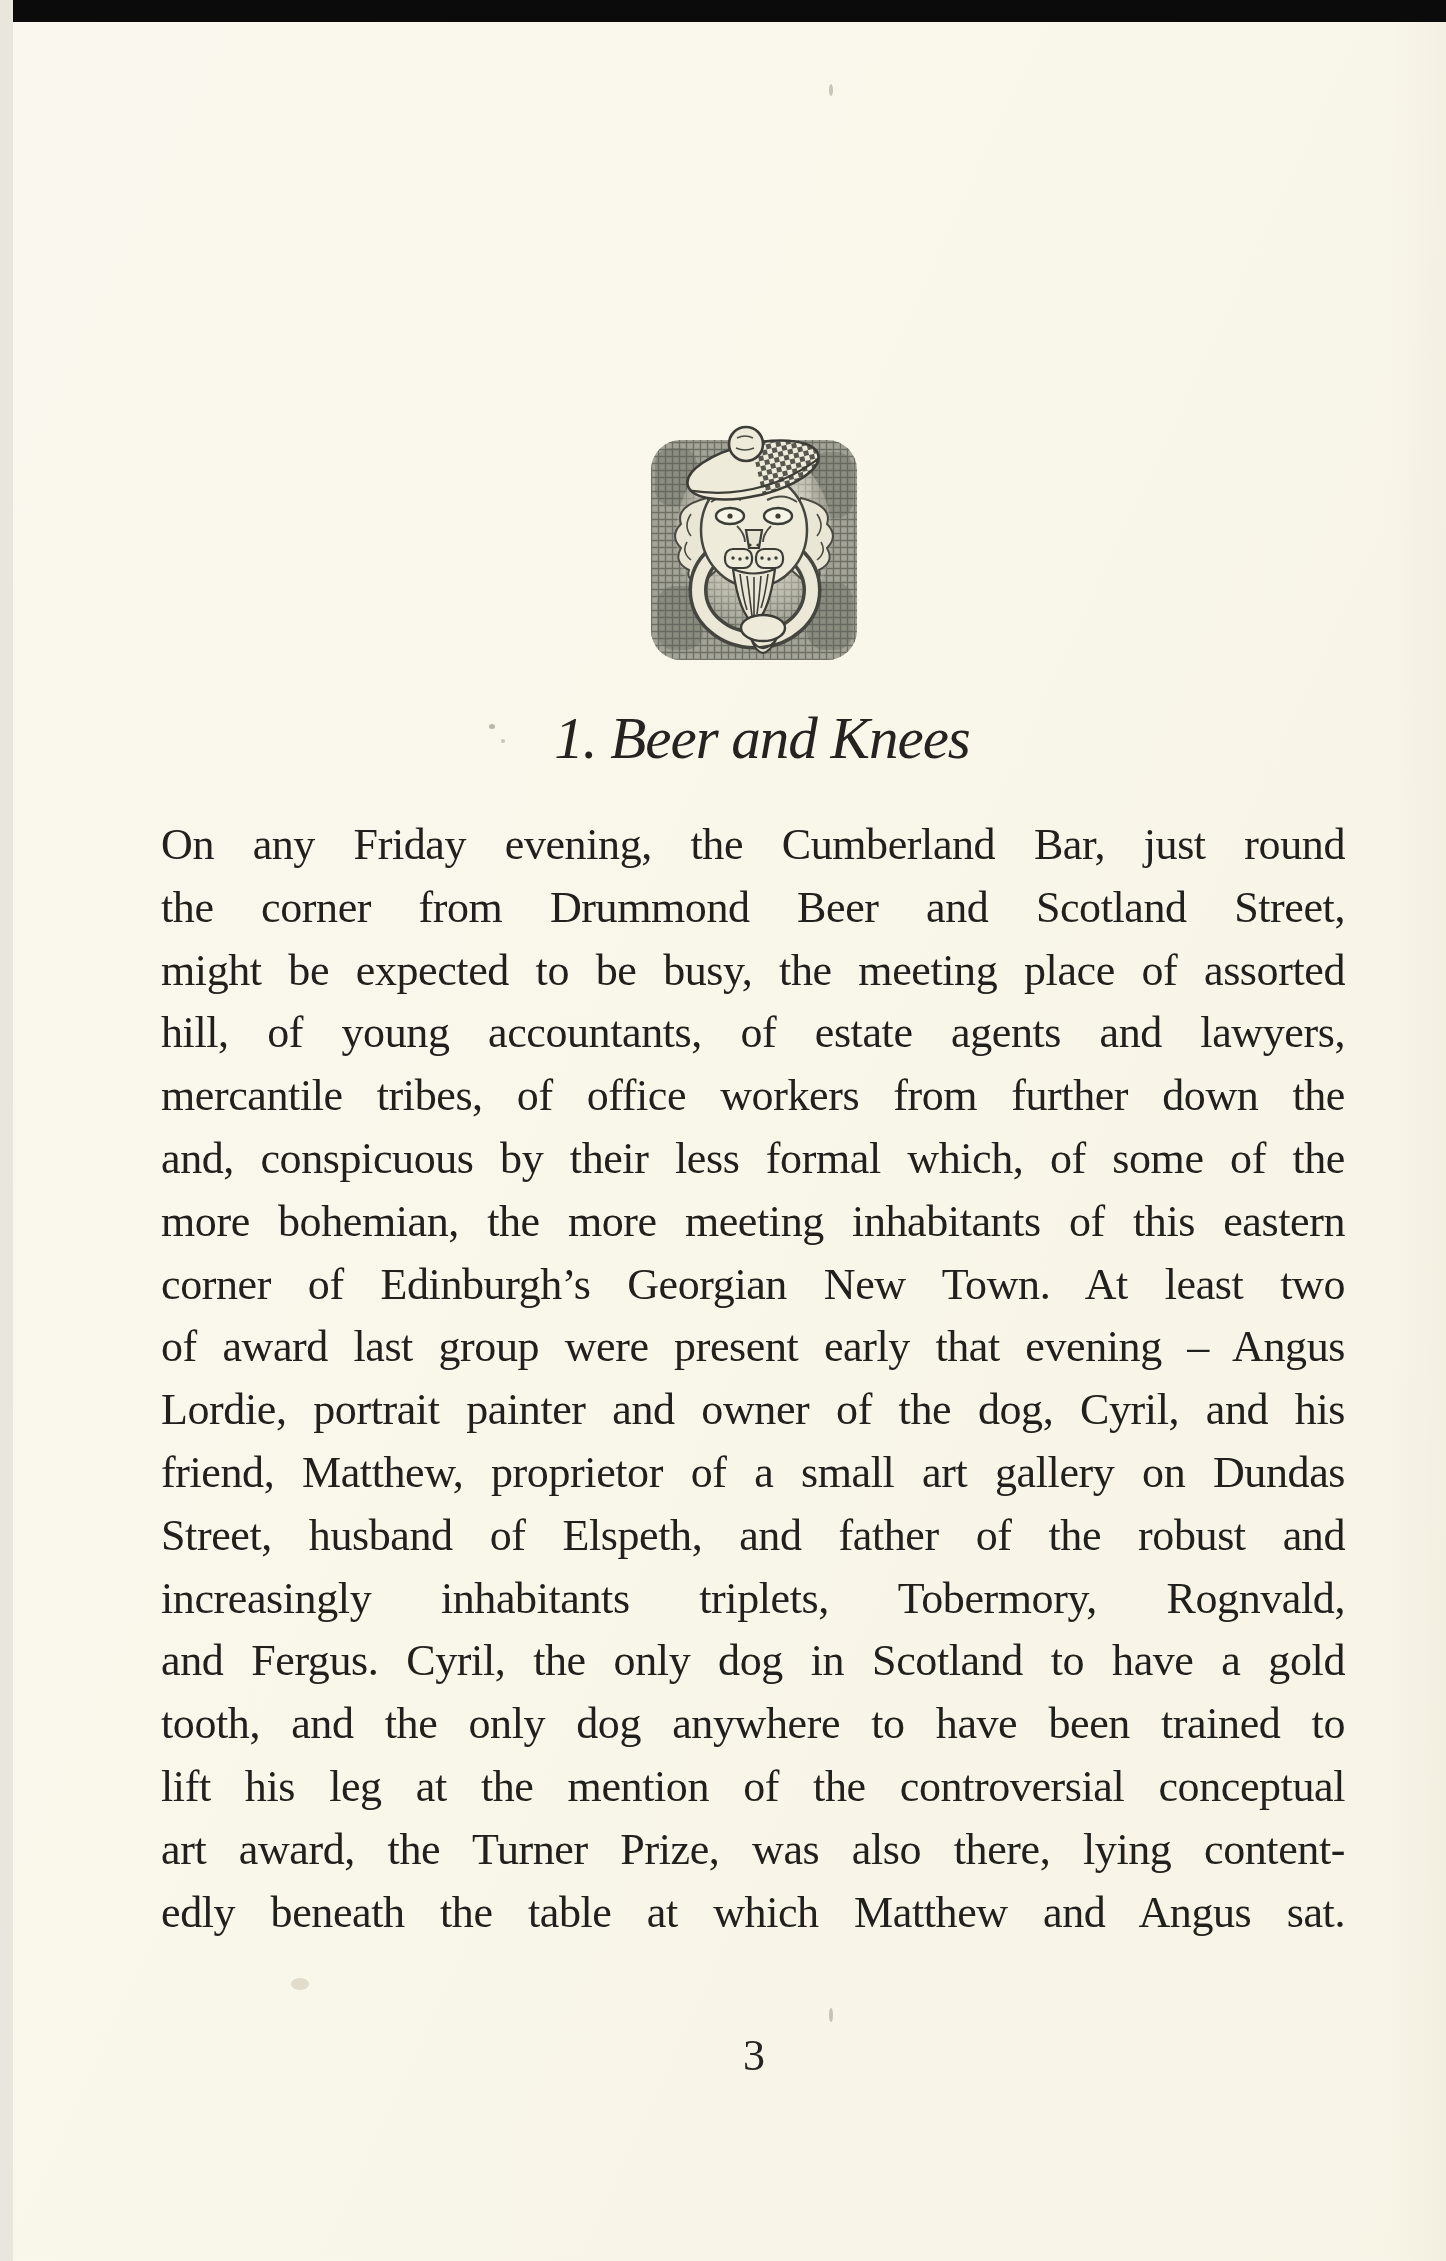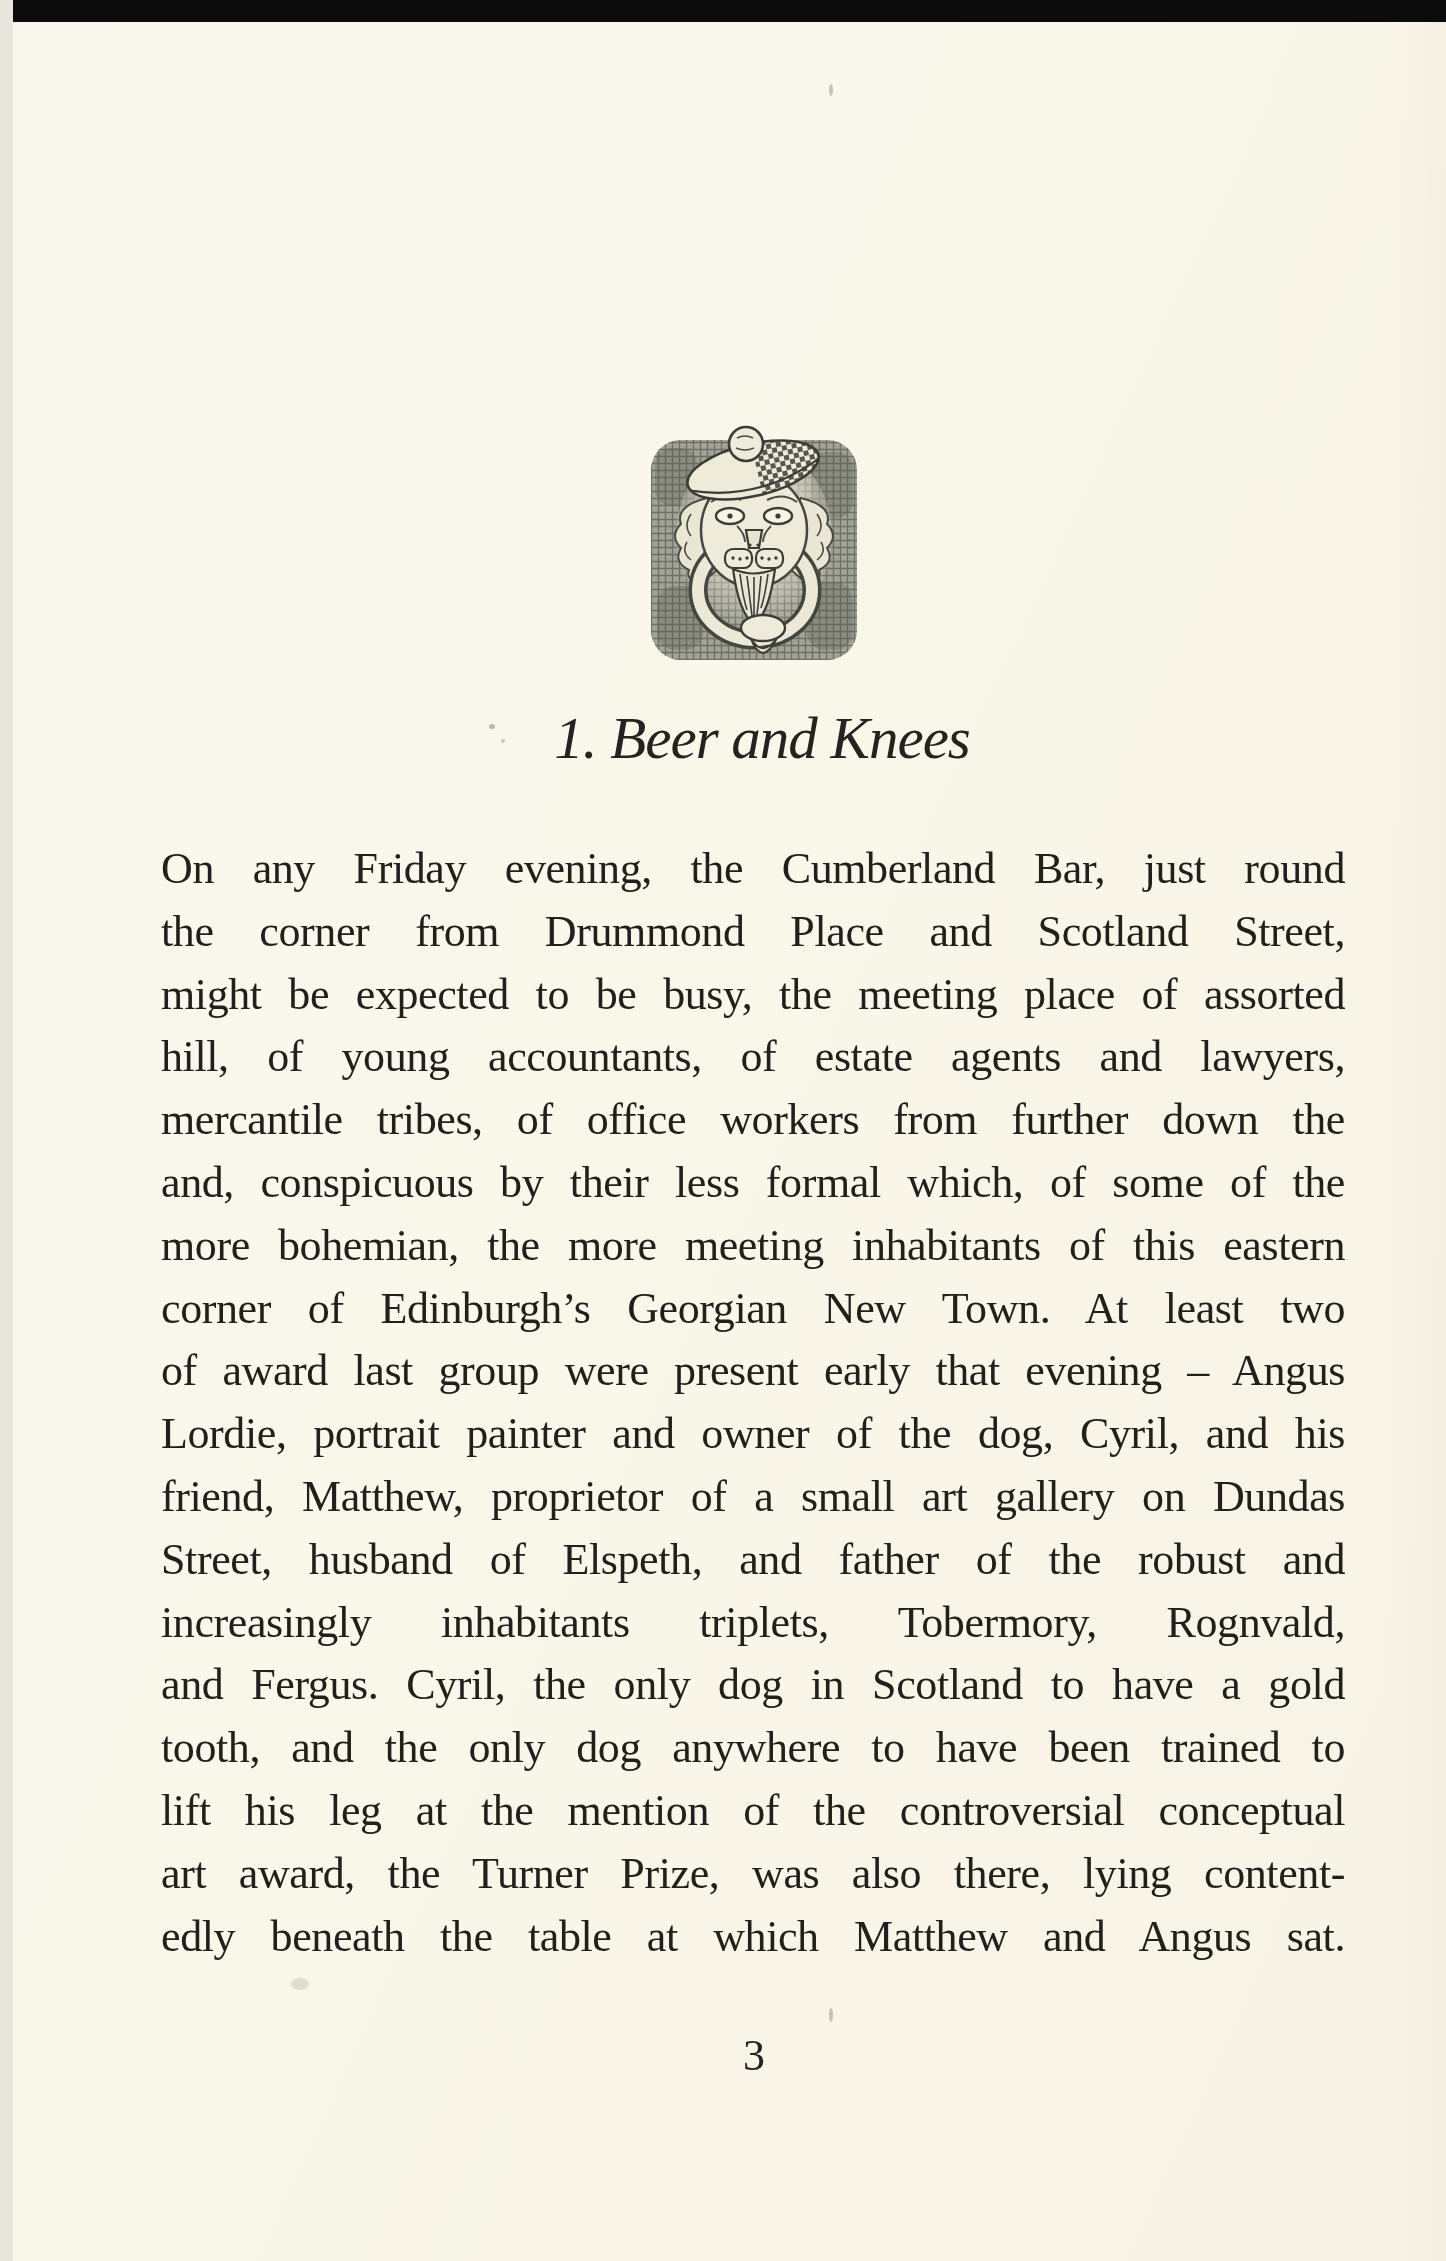--- a/index.html
+++ b/index.html
@@ -31,21 +31,21 @@
     text-align: center;
     transform: translateX(26px);
     font-style: italic;
     font-size: 59px;
     letter-spacing: -1px;
     line-height: 1.1;
     color: #242320;
   }
   .body-text {
     position: absolute;
-    left: 148px; top: 838px;
+    left: 148px; top: 814px;
     width: 1184px;
   }
   .bl {
     font-size: 44px;
     line-height: 62.8px;
     height: 62.8px;
     letter-spacing: -0.4px;
     text-align: justify;
     text-align-last: justify;
     overflow: hidden;
@@ -144,21 +144,21 @@
     <path d="M96 20 Q104 16 112 20 M95 30 Q104 34 113 30" fill="none" stroke="#4a4b43" stroke-width="1.5"></path>
 
     <ellipse cx="122" cy="210" rx="22" ry="13" fill="#eeebdb" stroke="#3c3d37" stroke-width="2.4"></ellipse>
     <path d="M110 221 Q122 240 136 220 Q129 234 122 235 Q115 234 110 221 Z" fill="#e5e2d2" stroke="#3c3d37" stroke-width="2"></path>
   </svg>
 
   <div class="chapter-title">1. Beer and Knees</div>
 
   <div class="body-text">
     <div class="bl">On any Friday evening, the Cumberland Bar, just round</div>
-    <div class="bl">the corner from Drummond Place and Scotland Street,</div>
+    <div class="bl">the corner from Drummond Beer and Scotland Street,</div>
     <div class="bl">might be expected to be busy, the meeting place of assorted</div>
     <div class="bl">hill, of young accountants, of estate agents and lawyers,</div>
     <div class="bl">mercantile tribes, of office workers from further down the</div>
     <div class="bl">and, conspicuous by their less formal which, of some of the</div>
     <div class="bl">more bohemian, the more meeting inhabitants of this eastern</div>
     <div class="bl">corner of Edinburgh’s Georgian New Town. At least two</div>
     <div class="bl">of award last group were present early that evening – Angus</div>
     <div class="bl">Lordie, portrait painter and owner of the dog, Cyril, and his</div>
     <div class="bl">friend, Matthew, proprietor of a small art gallery on Dundas</div>
     <div class="bl">Street, husband of Elspeth, and father of the robust and</div>

